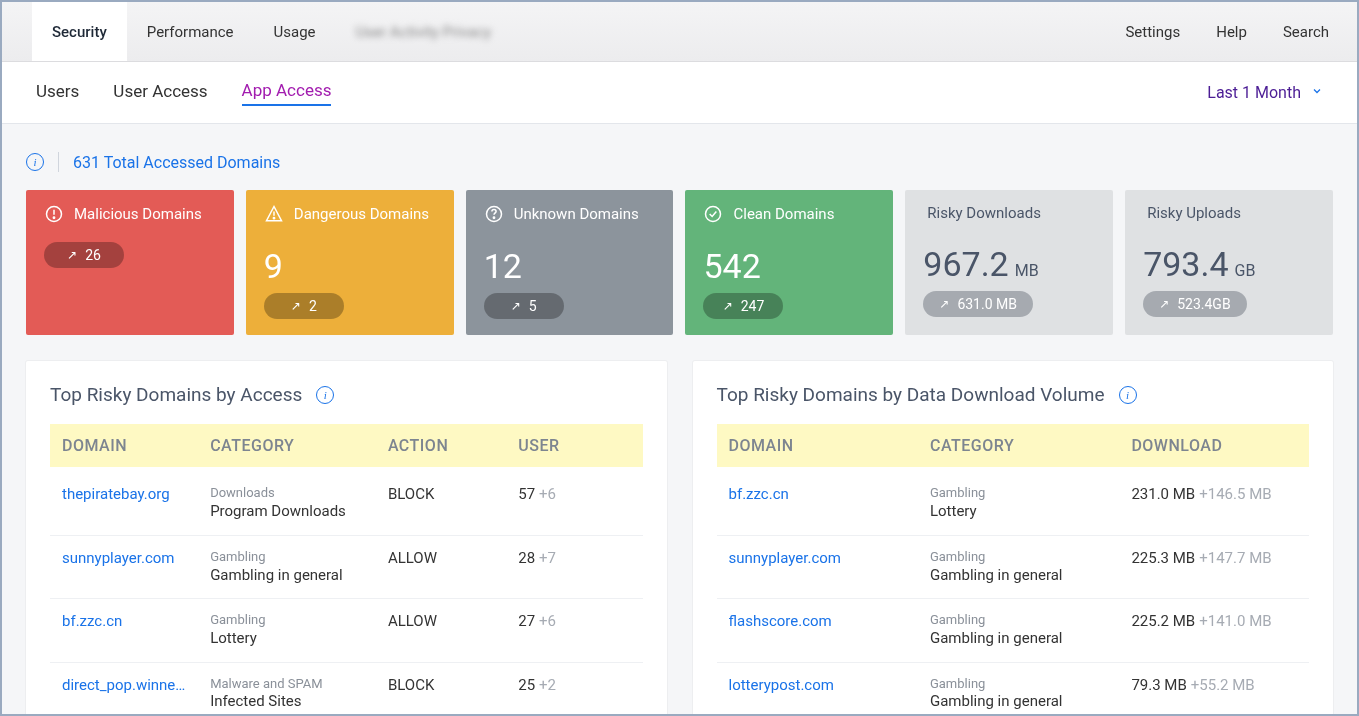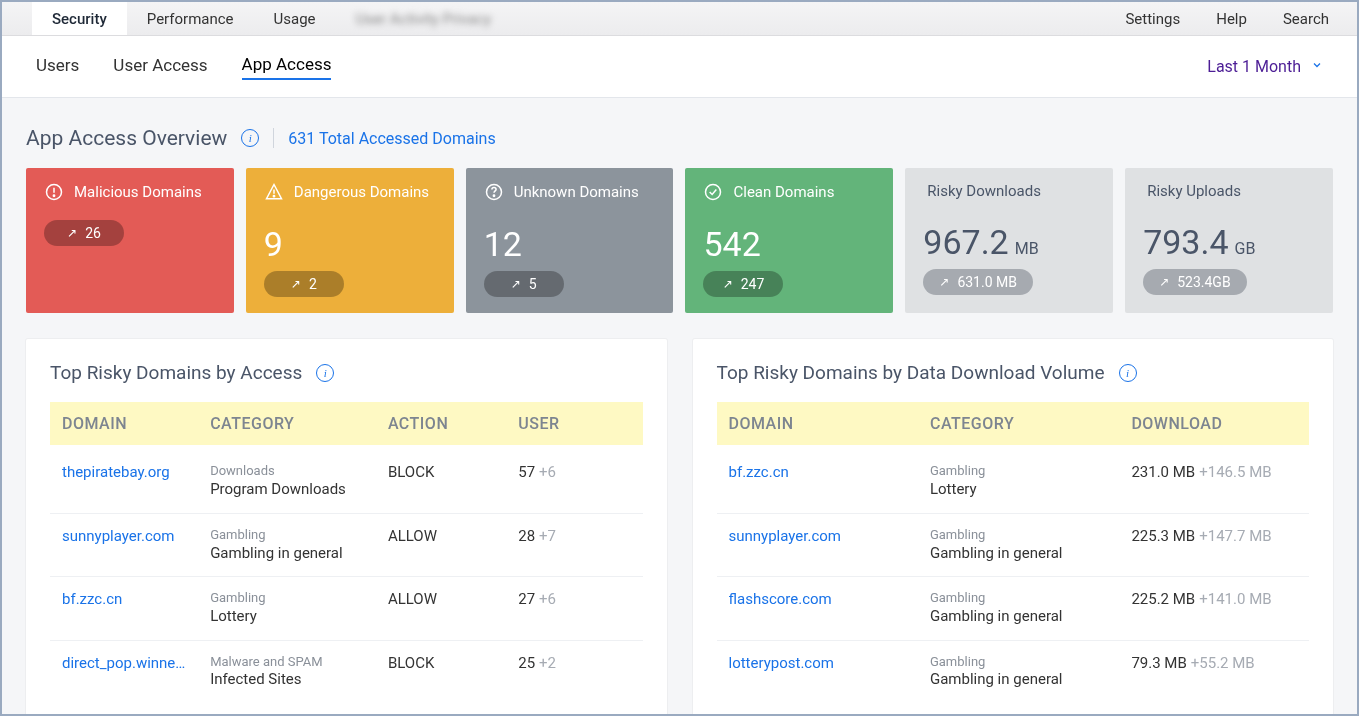--- a/index.html
+++ b/index.html
@@ -1,27 +1,27 @@
 <!DOCTYPE html>
 <html><head>
 <meta charset="utf-8">
 <style>
   * { box-sizing: border-box; margin: 0; padding: 0; font-family: -apple-system, BlinkMacSystemFont, "Segoe UI", Roboto, Helvetica, Arial, sans-serif; }
   body { background: #f5f6f8; width: 1359px; height: 716px; overflow: hidden; border: 2px solid #9aaac0; }
-  .topbar { display:flex; align-items:stretch; height: 34px; background: linear-gradient(#f4f4f5,#ececee); border-bottom:1px solid #dcdcdf; }
+  .topbar { display:flex; align-items:stretch; height: 60px; background: linear-gradient(#f4f4f5,#ececee); border-bottom:1px solid #dcdcdf; }
   .topbar-tabs { display:flex; align-items:stretch; padding-left: 30px; }
   .tab { display:flex; align-items:center; padding: 0 20px; font-size:15px; color:#333; cursor:pointer; }
   .tab.active { background:#fff; font-weight:500; color:#1f2937; border-top: 1px solid transparent; }
   .tab.blurred { filter: blur(3px); color:#888; }
   .topbar-right { margin-left:auto; display:flex; align-items:center; padding-right: 28px; gap: 36px; }
   .topbar-right .link { font-size:15px; color:#333; cursor:pointer; }
   .subnav { display:flex; align-items:center; background:#fff; padding: 0 34px; height: 62px; border-bottom:1px solid #e3e6eb; }
   .subnav-tabs { display:flex; gap: 34px; align-items:center; }
   .subtab { font-size:17px; color:#333; cursor:pointer; padding-bottom: 4px; }
-  .subtab.active { color:#000000; border-bottom: 2px solid #1a73e8; }
+  .subtab.active { color:#a21caf; border-bottom: 2px solid #1a73e8; }
   .subnav-right { margin-left:auto; display:flex; align-items:center; color:#4c1d95; font-size:16px; gap:10px; cursor:pointer; }
   .chevron { font-size:12px; color:#1a73e8; }
   .content { padding: 28px 24px 0 24px; }
   .section-title { display:flex; align-items:center; gap:14px; font-size:21px; color:#4a5568; margin-bottom: 18px; }
   .info-icon { display:inline-flex; align-items:center; justify-content:center; width:18px; height:18px; border:1.5px solid #1a73e8; border-radius:50%; color:#1a73e8; font-size:11px; font-style:italic; font-family: Georgia, serif; }
   .divider { width:1px; height:20px; background:#d0d5dd; }
   .summary-link { color:#1a73e8; font-size:16px; }
   .cards { display:flex; gap:12px; margin-bottom: 26px; }
   .card { flex:1; border-radius:2px; padding: 14px 18px 16px 18px; color:#fff; display:flex; flex-direction:column; min-width:0; }
   .card.red { background:#e35b56; }
@@ -81,21 +81,20 @@
       <svg width="12" height="12" viewBox="0 0 24 24" fill="none" stroke="#1a73e8" stroke-width="2.5">
           <polyline points="6 9 12 15 18 9"></polyline>
         </svg>
     </span>
   </div>
 </div>
 
 <div class="content">
 
   <div class="section-title">
-    <span>App Access Overview</span>
     <span class="info-icon">i</span>
     <span class="divider"></span>
     <span class="summary-link">631 Total Accessed Domains</span>
   </div>
 
   <div class="cards">
 
     <div class="card red">
       <div class="card-header">
         <span class="card-icon">

